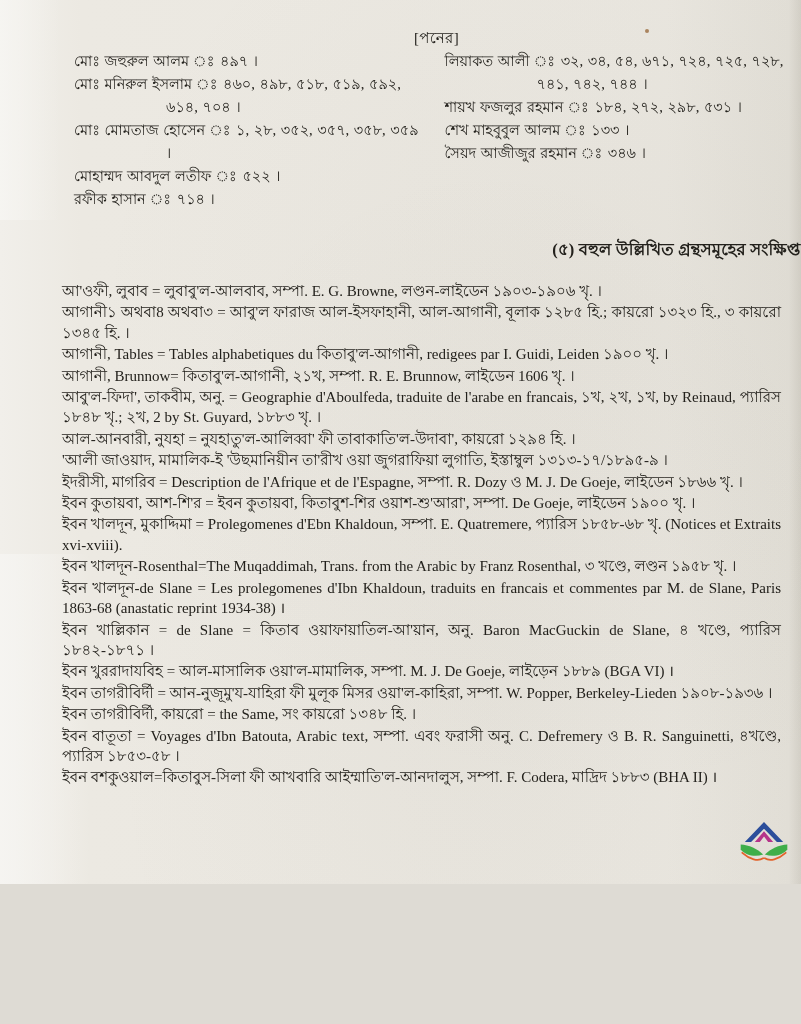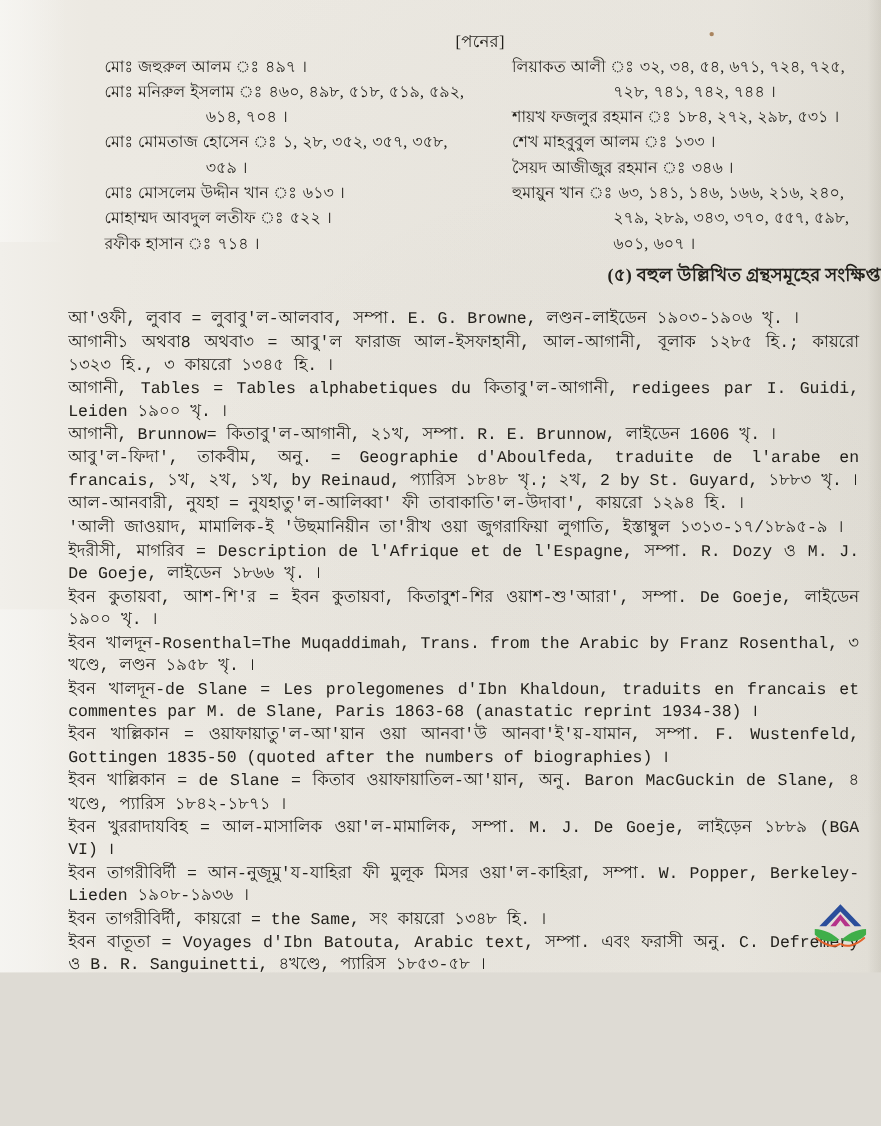--- a/index.html
+++ b/index.html
@@ -29,32 +29,32 @@
   .folio{
     position:absolute;top:26px;left:0;width:100%;text-align:center;
     font-size:15px;letter-spacing:.3px;transform:translateX(30px);
   }
 
   .index{
     position:absolute;top:50px;left:74px;right:18px;
     display:flex;gap:20px;font-size:14.5px;line-height:23px;
   }
   .index-col{flex:1;min-width:0;}
-  .idx-entry{padding-left:92px;text-indent:-92px;word-spacing:1px;margin-left:21px;}
+  .idx-entry{padding-left:92px;text-indent:-92px;word-spacing:1px;}
 
   .section-heading{
     position:absolute;top:237px;left:16px;width:100%;text-align:right;
     font-weight:bold;font-size:16.5px;letter-spacing:.2px;
   }
 
   .bib{
     position:absolute;top:281px;left:62px;width:719px;
     font-size:15px;line-height:20.4px;text-align:justify;
   }
-  .bib p{margin:0 0 1px 0;font-family:Liberation Mono, monospace;}
+  .bib p{margin:0 0 1px 0;}
 
   .logo{position:absolute;right:24px;bottom:18px;width:50px;height:48px;}
   .logo svg{display:block;width:100%;height:100%;}
 </style>
 </head>
 <body>
 
 <div class="page">
 
   <div class="fade-top-left"></div>
@@ -62,48 +62,46 @@
   <div class="edge-shadow-right"></div>
   <div class="speck" style="left:645px;top:29px;"></div>
 
   <div class="folio">[পনের]</div>
 
   <div class="index">
     <div class="index-col">
       <div class="idx-entry">মোঃ জহুরুল আলম ঃ ৪৯৭ ।</div>
       <div class="idx-entry">মোঃ মনিরুল ইসলাম ঃ ৪৬০, ৪৯৮, ৫১৮, ৫১৯, ৫৯২, ৬১৪, ৭০৪ ।</div>
       <div class="idx-entry">মোঃ মোমতাজ হোসেন ঃ ১, ২৮, ৩৫২, ৩৫৭, ৩৫৮, ৩৫৯ ।</div>
-      <div class="idx-entry">মোঃ মোসলেম উদ্দীন খান ঃ ৬১৩ ।</div>
       <div class="idx-entry">মোহাম্মদ আবদুল লতীফ ঃ ৫২২ ।</div>
       <div class="idx-entry">রফীক হাসান ঃ ৭১৪ ।</div>
     </div>
     <div class="index-col">
       <div class="idx-entry">লিয়াকত আলী ঃ ৩২, ৩৪, ৫৪, ৬৭১, ৭২৪, ৭২৫, ৭২৮, ৭৪১, ৭৪২, ৭৪৪ ।</div>
       <div class="idx-entry">শায়খ ফজলুর রহমান ঃ ১৮৪, ২৭২, ২৯৮, ৫৩১ ।</div>
       <div class="idx-entry">শেখ মাহবুবুল আলম ঃ ১৩৩ ।</div>
       <div class="idx-entry">সৈয়দ আজীজুর রহমান ঃ ৩৪৬ ।</div>
-      <div class="idx-entry">হুমায়ুন খান ঃ ৬৩, ১৪১, ১৪৬, ১৬৬, ২১৬, ২৪০, ২৭৯, ২৮৯, ৩৪৩, ৩৭০, ৫৫৭, ৫৯৮, ৬০১, ৬০৭ ।</div>
     </div>
   </div>
 
   <div class="section-heading">(৫) বহুল উল্লিখিত গ্রন্থসমূহের সংক্ষিপ্ত নাম</div>
 
   <div class="bib">
     <p>আ'ওফী, লুবাব = লুবাবু'ল-আলবাব, সম্পা. E. G. Browne, লণ্ডন-লাইডেন ১৯০৩-১৯০৬ খৃ. ।</p>
     <p>আগানী১ অথবা8 অথবা৩ = আবু'ল ফারাজ আল-ইসফাহানী, আল-আগানী, বূলাক ১২৮৫ হি.; কায়রো ১৩২৩ হি., ৩ কায়রো ১৩৪৫ হি. ।</p>
     <p>আগানী, Tables = Tables alphabetiques du কিতাবু'ল-আগানী, redigees par I. Guidi, Leiden ১৯০০ খৃ. ।</p>
     <p>আগানী, Brunnow= কিতাবু'ল-আগানী, ২১খ, সম্পা. R. E. Brunnow, লাইডেন 1606 খৃ. ।</p>
     <p>আবু'ল-ফিদা', তাকবীম, অনু. = Geographie d'Aboulfeda, traduite de l'arabe en francais, ১খ, ২খ, ১খ, by Reinaud, প্যারিস ১৮৪৮ খৃ.; ২খ, 2 by St. Guyard, ১৮৮৩ খৃ. ।</p>
     <p>আল-আনবারী, নুযহা = নুযহাতু'ল-আলিব্বা' ফী তাবাকাতি'ল-উদাবা', কায়রো ১২৯৪ হি. ।</p>
     <p>'আলী জাওয়াদ, মামালিক-ই 'উছমানিয়ীন তা'রীখ ওয়া জুগরাফিয়া লুগাতি, ইস্তাম্বুল ১৩১৩-১৭/১৮৯৫-৯ ।</p>
     <p>ইদরীসী, মাগরিব = Description de l'Afrique et de l'Espagne, সম্পা. R. Dozy ও M. J. De Goeje, লাইডেন ১৮৬৬ খৃ. ।</p>
     <p>ইবন কুতায়বা, আশ-শি'র = ইবন কুতায়বা, কিতাবুশ-শির ওয়াশ-শু'আরা', সম্পা. De Goeje, লাইডেন ১৯০০ খৃ. ।</p>
+    <p>ইবন খালদূন, মুকাদ্দিমা = Prolegomenes d'Ebn Khaldoun, সম্পা. E. Quatremere, প্যারিস ১৮৫৮-৬৮ খৃ. (Notices et Extraits xvi-xviii).</p>
     <p>ইবন খালদূন-Rosenthal=The Muqaddimah, Trans. from the Arabic by Franz Rosenthal, ৩ খণ্ডে, লণ্ডন ১৯৫৮ খৃ. ।</p>
     <p>ইবন খালদূন-de Slane = Les prolegomenes d'Ibn Khaldoun, traduits en francais et commentes par M. de Slane, Paris 1863-68 (anastatic reprint 1934-38) ।</p>
-    <p>ইবন খাল্লিকান = ওয়াফায়াতু'ল-আ'য়ান ওয়া আনবা'উ আনবা'ই'য়-যামান, সম্পা. F. Wustenfeld, Gottingen 1835-50 (quoted after the numbers of biographies) ।</p>
     <p>ইবন খাল্লিকান = de Slane = কিতাব ওয়াফায়াতিল-আ'য়ান, অনু. Baron MacGuckin de Slane, ৪ খণ্ডে, প্যারিস ১৮৪২-১৮৭১ ।</p>
     <p>ইবন খুররাদাযবিহ = আল-মাসালিক ওয়া'ল-মামালিক, সম্পা. M. J. De Goeje, লাইড়েন ১৮৮৯ (BGA VI) ।</p>
     <p>ইবন তাগরীবির্দী = আন-নুজূমু'য-যাহিরা ফী মুলূক মিসর ওয়া'ল-কাহিরা, সম্পা. W. Popper, Berkeley-Lieden ১৯০৮-১৯৩৬ ।</p>
     <p>ইবন তাগরীবির্দী, কায়রো = the Same, সং কায়রো ১৩৪৮ হি. ।</p>
     <p>ইবন বাতূতা = Voyages d'Ibn Batouta, Arabic text, সম্পা. এবং ফরাসী অনু. C. Defremery ও B. R. Sanguinetti, ৪খণ্ডে, প্যারিস ১৮৫৩-৫৮ ।</p>
     <p>ইবন বশকুওয়াল=কিতাবুস-সিলা ফী আখবারি আইম্মাতি'ল-আনদালুস, সম্পা. F. Codera, মাদ্রিদ ১৮৮৩ (BHA II) ।</p>
   </div>
 
   <div class="logo">
     <span>

